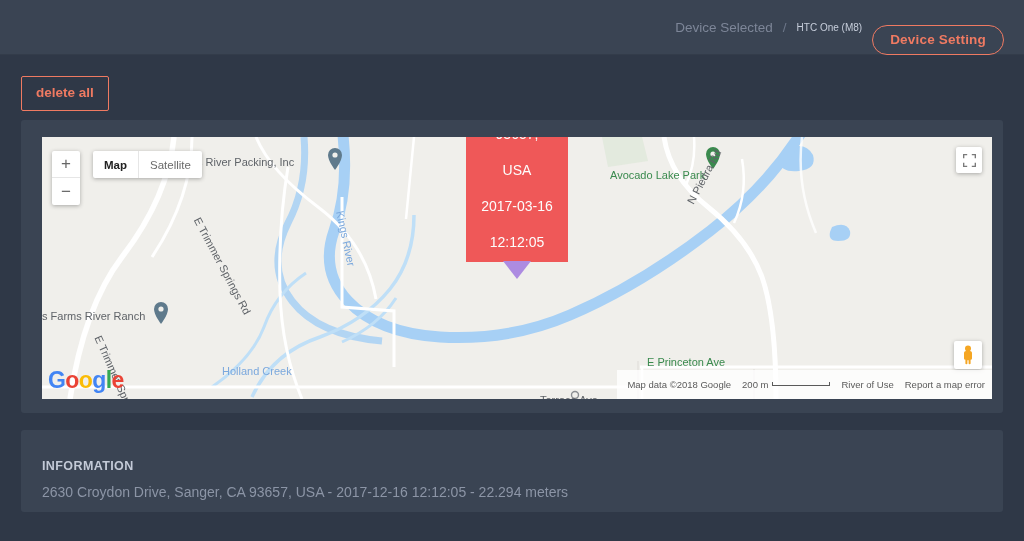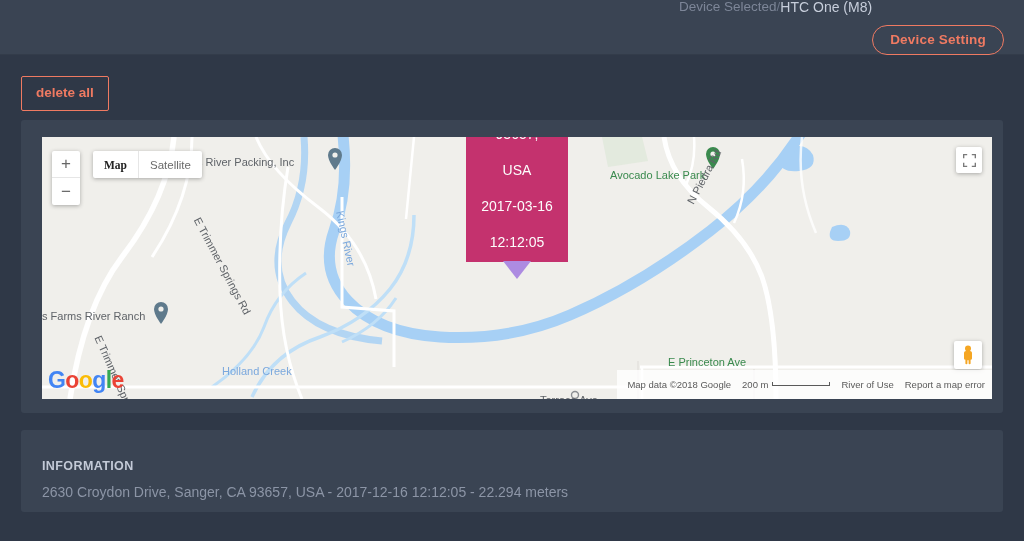--- a/index.html
+++ b/index.html
@@ -16,25 +16,25 @@
     background: #3a4453;
     border-bottom: 1px solid #333c4a;
     display: flex; align-items: center;
   }
   .page-title {
     margin-left: 20px;
     color: #aab3c2; font-size: 19px; font-weight: bold; letter-spacing: .3px;
   }
   .topbar-right {
     margin-left: auto; margin-right: 20px;
-    display: flex; gap: 0;
+    display: flex; align-items: center; gap: 10px;
   }
   .crumb-muted { color: #7d8698; font-size: 13.5px; }
   .crumb-sep { color: #6d7789; font-size: 13.5px; }
-  .crumb-strong { color: #c7cedb; font-size: 14px; }
+  .crumb-strong { color: #c7cedb; font-size: 10px; }
   .device-setting-btn {
     border: 1px solid #ef7a62; color: #ef7a62;
     background: transparent;
     border-radius: 18px;
     padding: 7px 17px 8px;
     font-size: 13.5px; font-weight: bold; letter-spacing: .2px;
     cursor: pointer; font-family: inherit;
     line-height: 1;
     margin-top: 26px;
   }
@@ -81,21 +81,21 @@
 
   .maptype-ctrl {
     position: absolute; left: 51px; top: 14px;
     height: 27px; background: #fff; display: flex;
     box-shadow: 0 1px 4px rgba(0,0,0,.3); border-radius: 2px;
   }
   .maptype-ctrl div {
     display: flex; align-items: center; padding: 0 11px;
     font-size: 11.5px; color: #6b6b6b; cursor: pointer;
   }
-  .maptype-ctrl .active { color: #222; font-weight: bold; font-family: Liberation Serif, serif; }
+  .maptype-ctrl .active { color: #222; font-weight: bold; }
   .maptype-ctrl .sat { border-left: 1px solid #e6e6e6; }
 
   .fullscreen-ctrl {
     position: absolute; right: 10px; top: 10px;
     width: 26px; height: 26px; background: #fff;
     box-shadow: 0 1px 4px rgba(0,0,0,.3); border-radius: 2px;
     display: flex; align-items: center; justify-content: center; cursor: pointer;
   }
   .pegman-ctrl {
     position: absolute; right: 10px; bottom: 30px;
@@ -127,21 +127,21 @@
   .scalebar { display: flex; align-items: center; gap: 4px; }
   .scalebar-line {
     width: 58px; height: 4px; border: 1px solid #5a5a5a;
     border-top: none; margin-bottom: 2px;
   }
 
   
   .info-bubble {
     position: absolute; left: 424px; top: -25px;
     width: 102px;
-    background: #be185d; opacity: .88;
+    background: #ef4444; opacity: .88;
     color: #fff; text-align: center;
     font-size: 14px; line-height: 36px;
     padding: 4px 0 2px;
   }
   .info-bubble .bubble-tail {
     position: absolute; left: 50%; bottom: -17px; transform: translateX(-50%);
     width: 0; height: 0;
     border-left: 14px solid transparent;
     border-right: 14px solid transparent;
     border-top: 18px solid #a47ee0;
@@ -233,21 +233,21 @@
 
     <div id="map-labels">
         <div class="mlabel" style="left: 133px; top: 19px;">Kings River Packing, Inc</div>
         <div class="mlabel park" style="left: 568px; top: 32px;">Avocado Lake Park</div>
         <div class="mlabel rot" style="left: 155px; top: 75px; transform: rotate(62deg);">E Trimmer Springs Rd</div>
         <div class="mlabel water rot" style="left: 298px; top: 68px; transform: rotate(78deg);">Kings River</div>
         <div class="mlabel rot" style="left: 648px; top: 60px; transform: rotate(-62deg);">N Piedra Rd</div>
         <div class="mlabel" style="left: 0px; top: 173px;">s Farms River Ranch</div>
         <div class="mlabel rot" style="left: 56px; top: 193px; transform: rotate(66deg);">E Trimmer Springs Rd</div>
         <div class="mlabel water" style="left: 180px; top: 228px;">Holland Creek</div>
-        <div class="mlabel park" style="left: 626px; top: 219px;">E Princeton Ave</div>
+        <div class="mlabel park" style="left: 605px; top: 219px;">E Princeton Ave</div>
         <div class="mlabel" style="left: 498px; top: 257px;">Terrace Ave</div>
       </div>
 
     <div class="info-bubble">
       <div>93657,</div>
       <div>USA</div>
       <div>2017-03-16</div>
       <div>12:12:05</div>
       <div class="bubble-tail"></div>
     </div>

